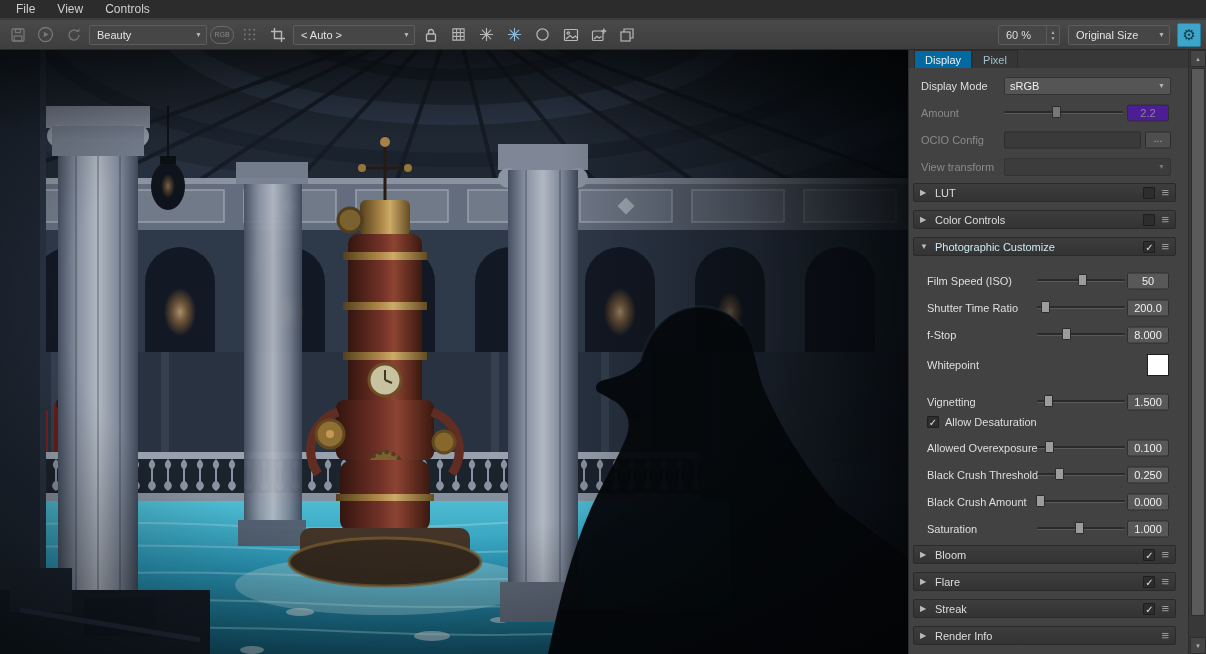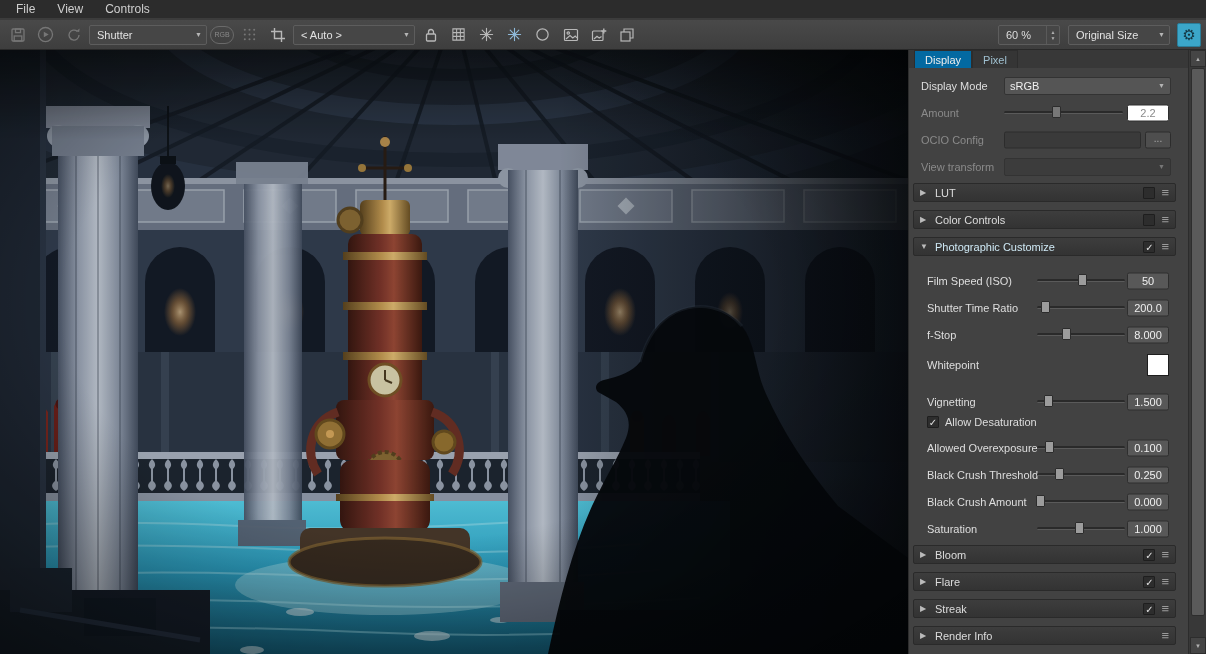--- a/index.html
+++ b/index.html
@@ -60,21 +60,21 @@
   .drop.dis .arrow { color:#777; }
   .slider { position:absolute; left:128px; right:64px; top:50%; height:3px; margin-top:-2px;
             background:#2a2a2a; border-bottom:1px solid #5a5a5a; border-radius:2px; }
   .slider.wide { left:95px; right:66px; }
   .knob { position:absolute; top:-5px; width:9px; height:12px; background:#9c9c9c;
           border:1px solid #2c2c2c; border-radius:1px; margin-left:-4px; }
   .knob.dis { background:#777; }
   .valf { position:absolute; right:20px; top:50%; transform:translateY(-50%); width:42px; height:17px;
           background:#585858; border:1px solid #2e2e2e; border-radius:2px; color:#efefef;
           display:flex; align-items:center; justify-content:center; }
-  .valf.dis { background:#ffffff; color:#8a8a8a; }
+  .valf.dis { background:#4c1d95; color:#8a8a8a; }
   .tinput { position:absolute; left:95px; right:48px; top:50%; transform:translateY(-50%); height:17px;
             background:#3a3a3a; border:1px solid #2c2c2c; border-radius:2px; }
   .browse { position:absolute; right:18px; top:50%; transform:translateY(-50%); width:26px; height:17px;
             background:#4e4e4e; border:1px solid #2c2c2c; border-radius:2px; color:#aaa;
             display:flex; align-items:center; justify-content:center; font-size:10px; padding-bottom:4px; }
 
   .shead { position:absolute; left:4px; right:12px; height:19px; display:flex; align-items:center;
            gap:6px; background:linear-gradient(#3d3d3d,#333333); border:1px solid #2a2a2a;
            border-radius:2px; padding:0 6px; }
   .shead .tri { font-size:8px; color:#bbb; width:9px; }
@@ -118,21 +118,21 @@
           <path d="M6.4 5.4 L11 8 L6.4 10.6 Z" fill="currentColor" stroke="none"></path>
       </svg>
     </div>
     <div class="tbtn ic-dim">
       <svg width="16" height="16" viewBox="0 0 16 16" fill="none" stroke="currentColor" stroke-width="1.3">
         <path d="M13 8 a5 5 0 1 1 -1.7 -3.7"></path>
           <path d="M13.6 1.6 L13.2 4.9 L10 4.4" fill="currentColor" stroke="none"></path>
       </svg>
     </div>
     <div class="tdrop" style="width:118px">
-      <span>Shutter</span>
+      <span>Beauty</span>
       <span class="arrow">▼</span>
     </div>
     <div class="rgbbadge">
       <span>RGB</span>
     </div>
     <div class="tbtn ic-dim">
       <svg width="15" height="15" viewBox="0 0 16 16" fill="currentColor">
         <circle cx="3" cy="3" r="1.1"></circle>
           <circle cx="8" cy="3" r="1.1"></circle>
           <circle cx="13" cy="3" r="1.1"></circle>

